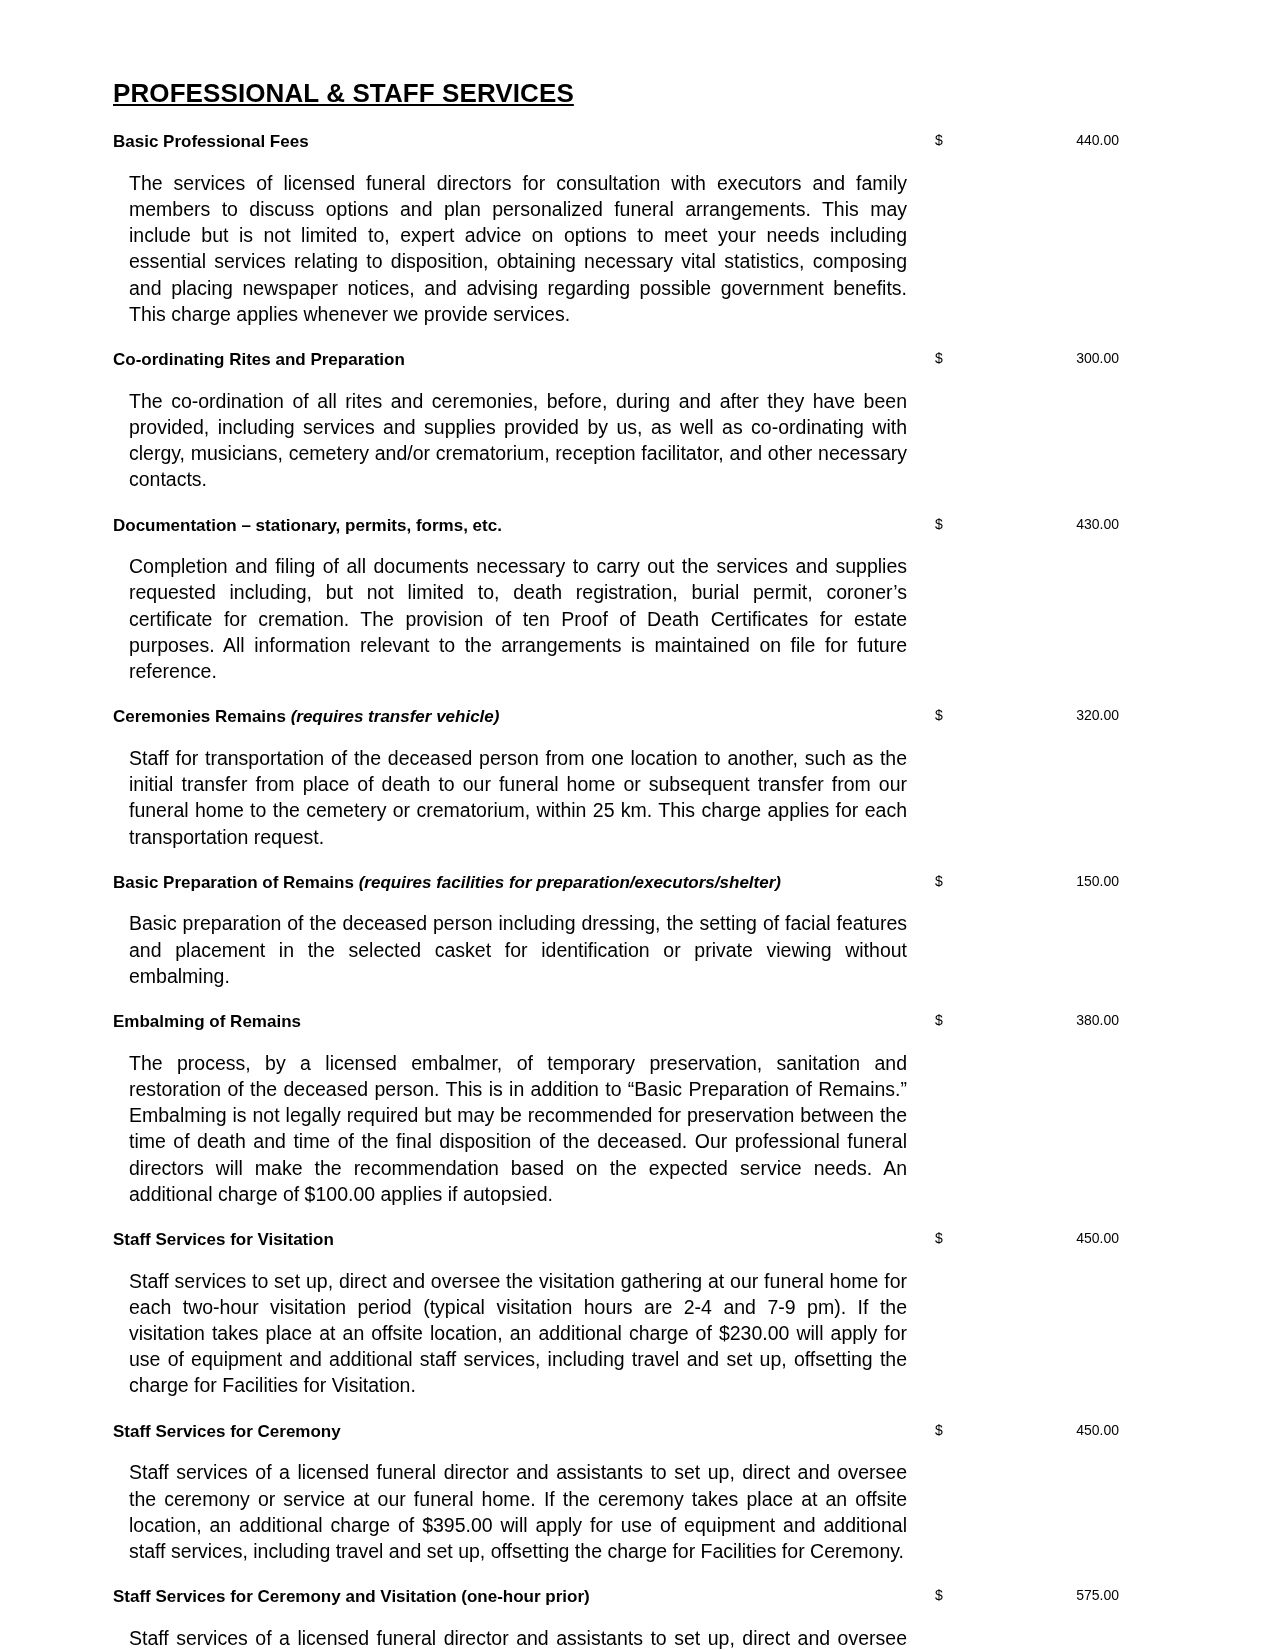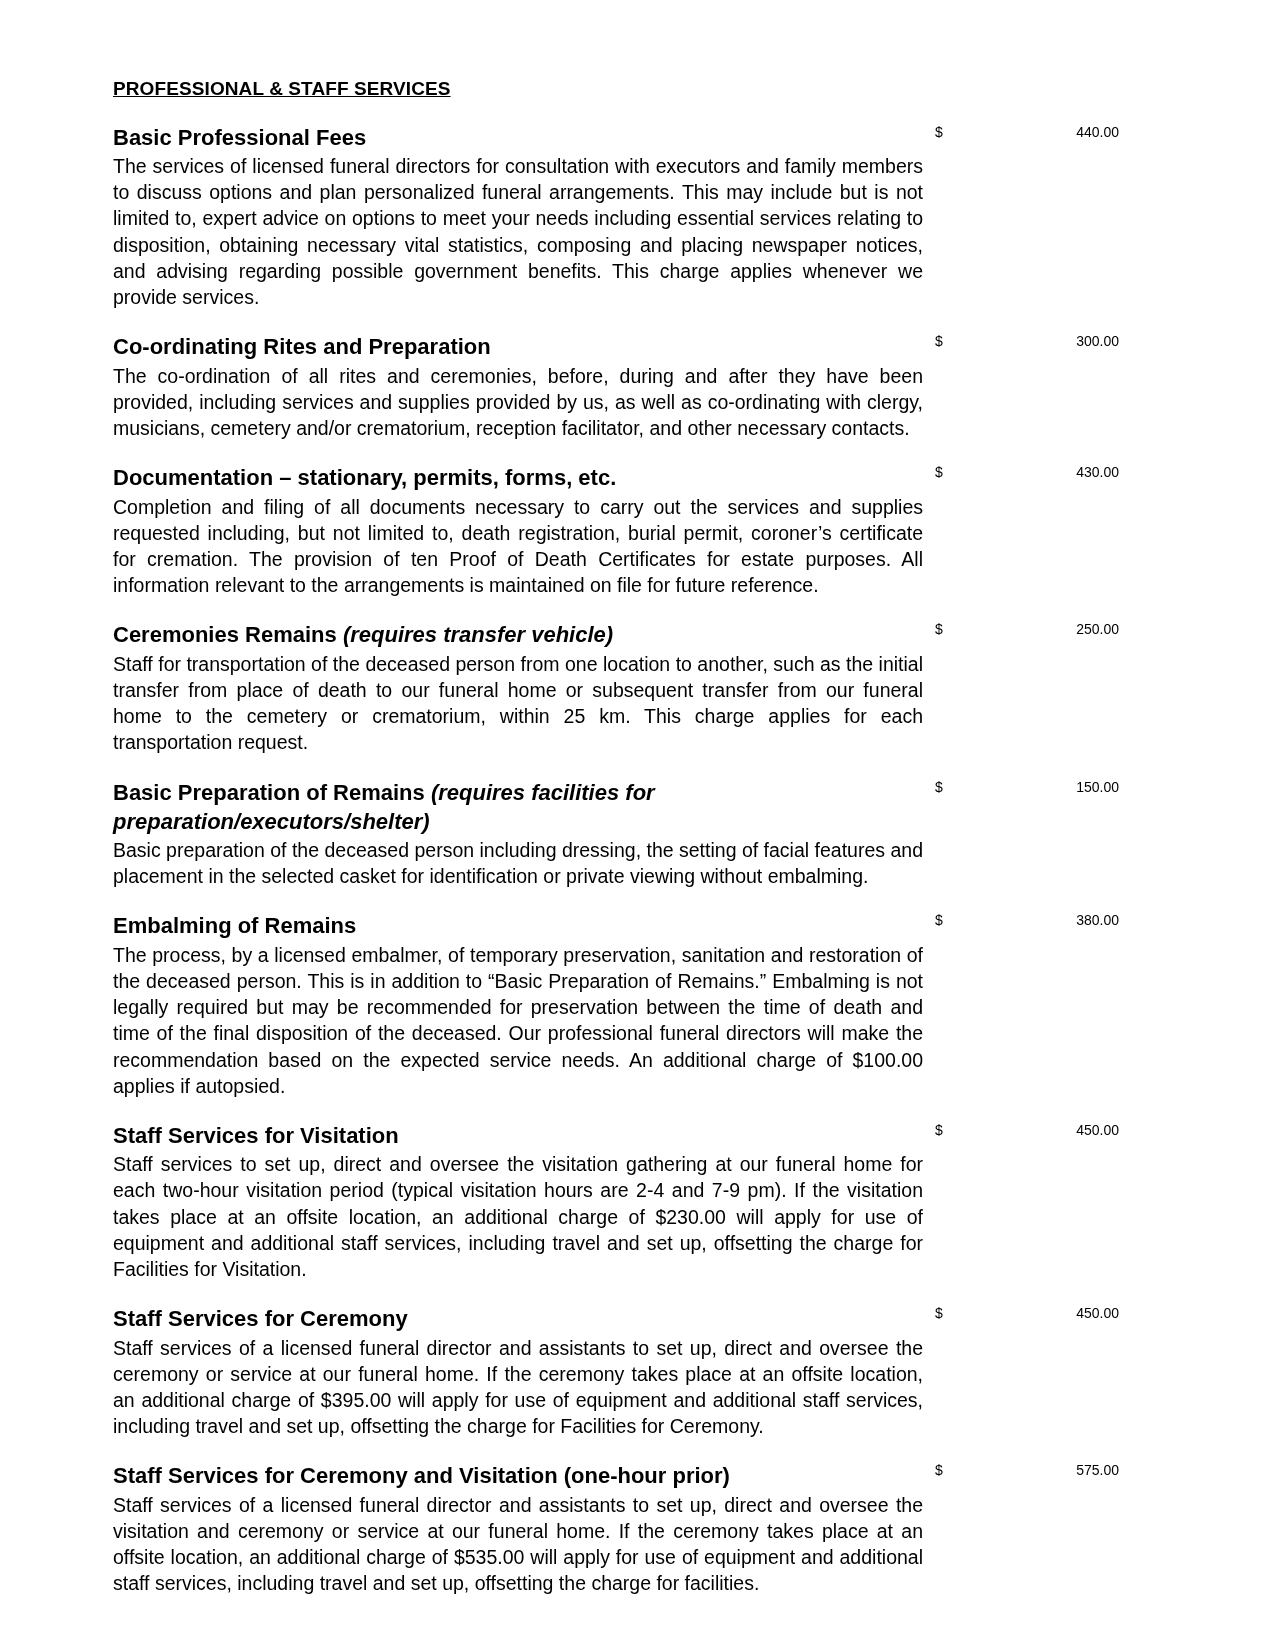--- a/index.html
+++ b/index.html
@@ -17,49 +17,49 @@
   }
   .page {
     position: absolute;
     top: 0; left: 0;
     width: 1275px;
     height: 1650px;
     box-sizing: border-box;
     padding: 78px 110px 0 113px;
   }
   .doc-title {
-    font-size: 19px;
+    font-size: 26px;
     font-weight: bold;
     text-decoration: underline;
     letter-spacing: 0.1px;
     margin: 0 0 22px 0;
     line-height: 1.2;
   }
   .item {
     position: relative;
     margin-bottom: 22px;
   }
   .item-body {
     width: 810px;
   }
   .item-head {
-    font-size: 22px;
+    font-size: 17px;
     font-weight: bold;
     line-height: 1.33;
     margin: 0 0 1px 0;
   }
   .item-head .qual {
     font-weight: bold;
     font-style: italic;
   }
   .item-desc {
     font-size: 19.5px;
     line-height: 1.345;
     text-align: justify;
-    margin: 0;
+    margin: 16px;
     hyphens: none;
   }
   .price {
     position: absolute;
     top: 0;
     right: 0;
     width: 230px;
     font-size: 14px;
     line-height: 1.33;
     white-space: nowrap;
@@ -102,21 +102,21 @@
           <div class="item-head"><span>Documentation – stationary, permits, forms, etc.</span></div>
           <p class="item-desc">Completion and filing of all documents necessary to carry out the services and supplies requested including, but not limited to, death registration, burial permit, coroner’s certificate for cremation.  The provision of ten Proof of Death Certificates for estate purposes.  All information relevant to the arrangements is maintained on file for future reference.</p>
         </div>
         <div class="price"><span class="cur">$</span><span class="amt">430.00</span></div>
       </div>
       <div class="item">
         <div class="item-body">
           <div class="item-head"><span>Ceremonies Remains</span> <span class="qual">(requires transfer vehicle)</span></div>
           <p class="item-desc">Staff for transportation of the deceased person from one location to another, such as the initial transfer from place of death to our funeral home or subsequent transfer from our funeral home to the cemetery or crematorium, within 25 km.  This charge applies for each transportation request.</p>
         </div>
-        <div class="price"><span class="cur">$</span><span class="amt">250.00</span></div>
+        <div class="price"><span class="cur">$</span><span class="amt">320.00</span></div>
       </div>
       <div class="item">
         <div class="item-body">
           <div class="item-head"><span>Basic Preparation of Remains</span> <span class="qual">(requires facilities for preparation/executors/shelter)</span></div>
           <p class="item-desc">Basic preparation of the deceased person including dressing, the setting of facial features and placement in the selected casket for identification or private viewing without embalming.</p>
         </div>
         <div class="price"><span class="cur">$</span><span class="amt">150.00</span></div>
       </div>
       <div class="item">
         <div class="item-body">

